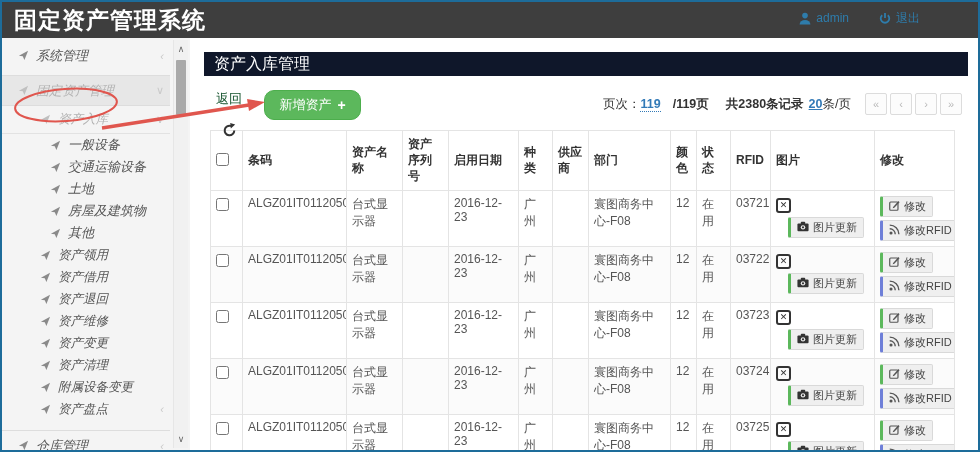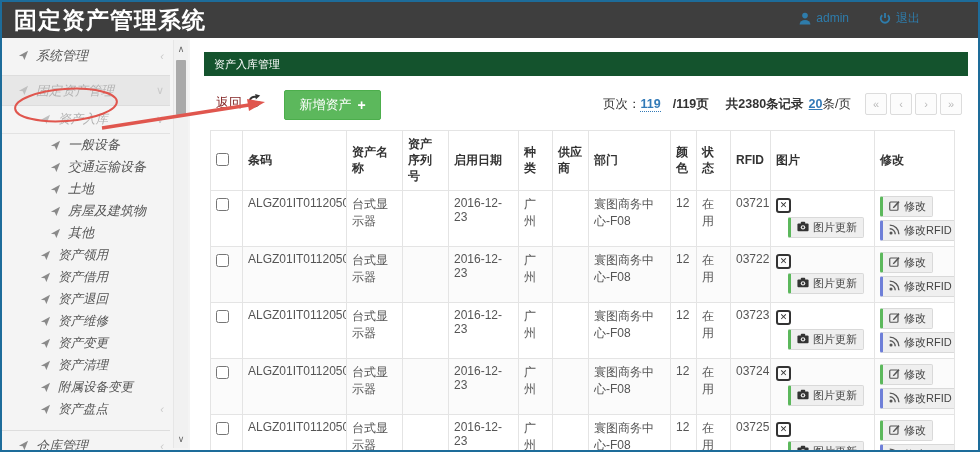--- a/index.html
+++ b/index.html
@@ -37,28 +37,28 @@
   .side-scrollbar { position:absolute; right:2px; top:2px; bottom:2px; width:15px;
                     background:#f1f1f1; border-left:1px solid #e6e6e6; }
   .scroll-arrow { position:absolute; left:0; width:100%; height:14px; text-align:center;
                   font-size:9px; color:#666; line-height:14px; }
   .scroll-arrow.up { top:2px; } .scroll-arrow.down { bottom:2px; }
   .scroll-thumb { position:absolute; left:2px; right:2px; top:20px; height:55px;
                   background:#a9a9a9; border-radius:1px; }
 
   
   .main { position:absolute; left:202px; top:40px; right:10px; bottom:0; background:#fff; }
-  .panel-bar { margin-top:10px; height:24px; background:#14532d; color:#fff; font-size:11px;
+  .panel-bar { margin-top:10px; height:24px; background:#0f172a; color:#fff; font-size:16px;
                line-height:24px; padding-left:10px; }
   .toolbar { position:relative; margin-top:14px; height:30px; padding-left:12px; }
-  .back-btn { display:inline-flex; align-items:center; gap:5px; font-size:13px; color:#7f1d1d;
-              background:none; border:none; cursor:pointer; height:26px; vertical-align:top; }
+  .back-btn { display:inline-flex; align-items:center; gap:15px; font-size:13px; color:#14532d;
+              background:none; border:none; cursor:pointer; height:26px; vertical-align:top;flex-direction:column; }
   .add-btn { display:inline-flex; align-items:center; gap:6px; margin-left:18px;
              background:#5cb85c; border:1px solid #4cae4c; color:#fff; font-size:13px;
-             padding:5px 14px; border-radius:2px; cursor:pointer; vertical-align:top; }
+             padding:5px 14px; border-radius:10px; cursor:pointer; vertical-align:top; }
   .add-plus { font-weight:bold; font-size:14px; }
   .pager { position:absolute; right:6px; top:3px; display:flex; align-items:center;
            font-size:12.5px; color:#333; }
   .pager b { font-weight:bold;margin-left:12px; }
   .pg-link { color:#337ab7; font-weight:bold; cursor:pointer; }
   .pg-link.dotted { border-bottom:1px dotted #337ab7; }
   .pg-link.solid { text-decoration:underline; }
   .pg-btns { display:flex; gap:3px; margin-left:14px; }
   .pg-btn { width:22px; height:22px; border:1px solid #dcdcdc; background:#fcfcfc;
             color:#b9b9b9; font-size:11px; display:flex; align-items:center;

